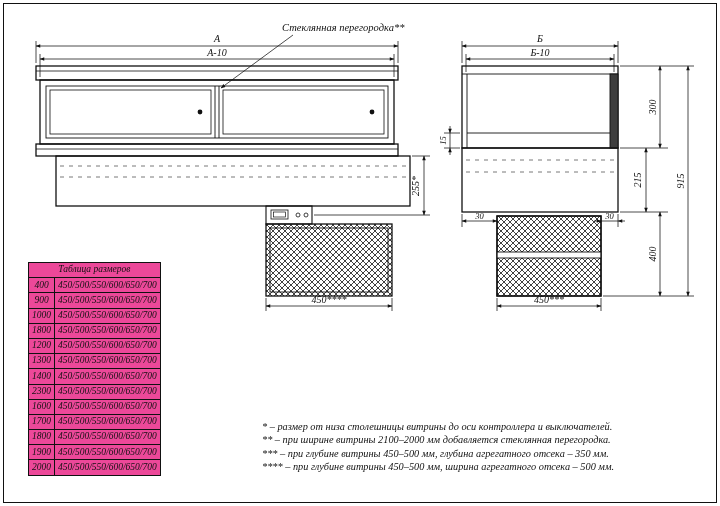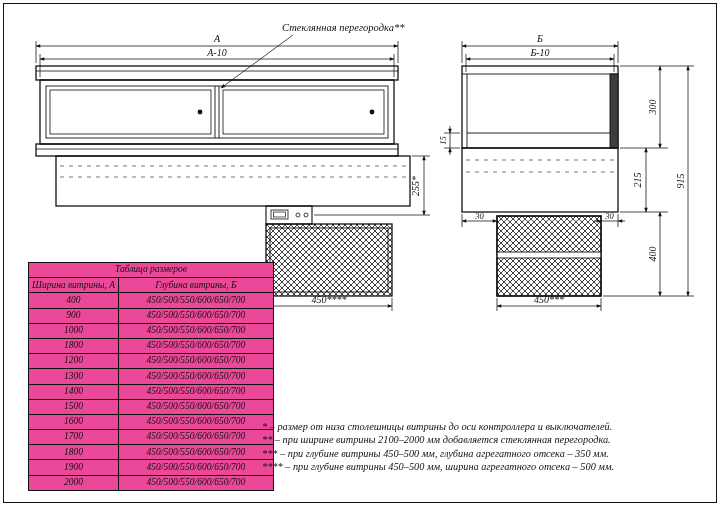--- a/index.html
+++ b/index.html
@@ -172,24 +172,20 @@
   <text class="dim-text" x="655.5" y="254" text-anchor="middle" transform="rotate(-90 655.5 254)">400</text>
   <text class="dim-text" x="683.5" y="181" text-anchor="middle" transform="rotate(-90 683.5 181)">915</text>
 </svg>
 
 <table class="size-table">
   <tbody>
       <tr>
     <td colspan="2">Таблица размеров</td>
   </tr>
   <tr>
-    <td class="col-w">Ширина витрины,  А</td>
-    <td class="col-d">Глубина витрины,  Б</td>
-  </tr>
-  <tr>
         <td>400</td>
         <td>450/500/550/600/650/700</td>
       </tr>
   <tr>
         <td>900</td>
         <td>450/500/550/600/650/700</td>
       </tr>
   <tr>
         <td>1000</td>
         <td>450/500/550/600/650/700</td>
@@ -204,21 +200,21 @@
       </tr>
   <tr>
         <td>1300</td>
         <td>450/500/550/600/650/700</td>
       </tr>
   <tr>
         <td>1400</td>
         <td>450/500/550/600/650/700</td>
       </tr>
   <tr>
-        <td>1500</td>
+        <td>2300</td>
         <td>450/500/550/600/650/700</td>
       </tr>
   <tr>
         <td>1600</td>
         <td>450/500/550/600/650/700</td>
       </tr>
   <tr>
         <td>1700</td>
         <td>450/500/550/600/650/700</td>
       </tr>

